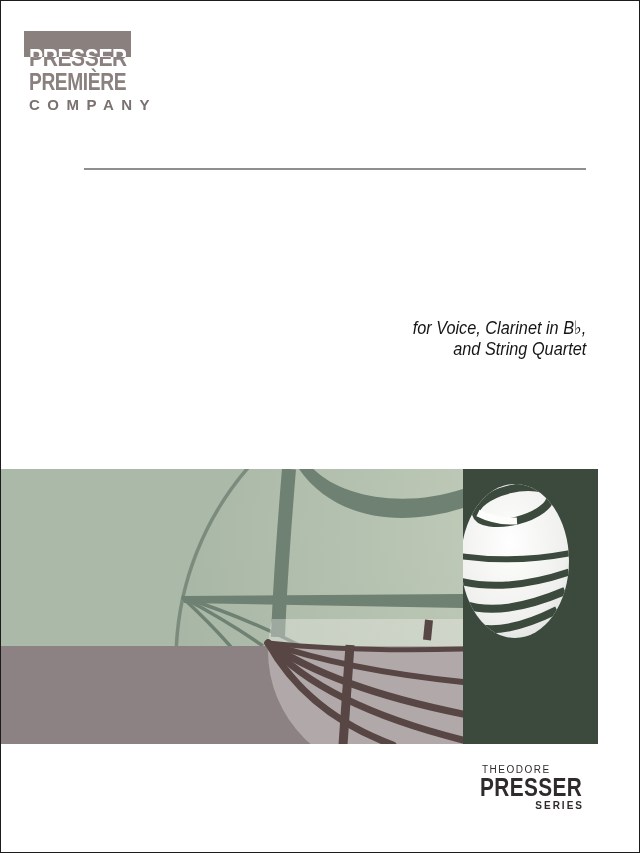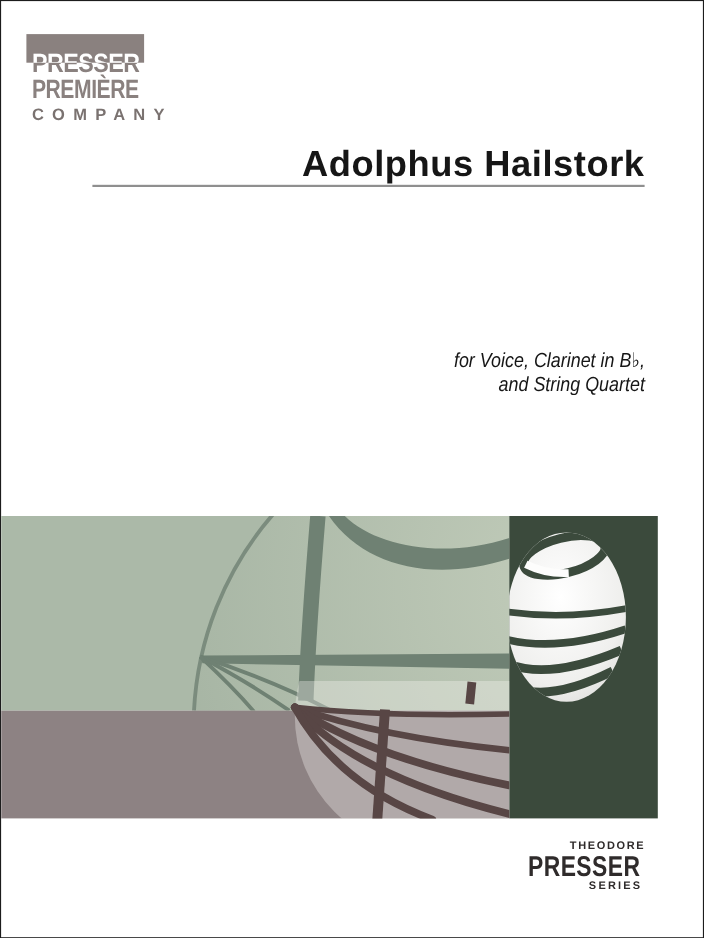--- a/index.html
+++ b/index.html
@@ -34,41 +34,40 @@
   .title{position:absolute;right:53px;top:262px;font-size:43px;line-height:50px;font-weight:bold;
          letter-spacing:-1px;color:var(--ink);white-space:nowrap;}
   .subtitle{position:absolute;right:53px;top:316px;font-size:18.5px;line-height:21px;font-style:italic;
          color:var(--ink);text-align:right;transform:scaleX(0.88);transform-origin:right top;white-space:nowrap;}
 
   
   .artwork{position:absolute;left:0;top:468px;width:640px;height:277px;display:block;}
 
   
   .publisher{position:absolute;left:479px;top:763px;width:104px;color:var(--logo-ink);}
-  .pub-theodore{font-size:10px;line-height:11px;font-weight:bold;letter-spacing:1.5px;padding-left:2px;white-space:nowrap;margin-left:36px;}
+  .pub-theodore{font-size:10px;line-height:11px;font-weight:normal;letter-spacing:1.5px;padding-left:2px;white-space:nowrap;}
   .pub-presser{font-size:26px;line-height:24px;font-weight:bold;letter-spacing:0.5px;
                transform:scaleX(0.8);transform-origin:left top;white-space:nowrap;}
   .pub-company{font-size:10px;line-height:12px;font-weight:bold;letter-spacing:2px;text-align:right;white-space:nowrap;margin-top:1px;}
 </style>
 </head>
 <body>
 
 <div class="page">
 
   <div class="pp-logo">
     <div class="pp-bar"></div>
     <div class="pp-word">
       <span class="gray">PRESSER</span>
       <span class="white">PRESSER</span>
     </div>
     <div class="pp-premiere">PREMIÈRE</div>
     <div class="pp-series">COMPANY</div>
   </div>
 
-  <div class="composer">Adolphus Hailstork</div>
   <div class="rule"></div>
 
   <div class="subtitle">
     <div>for Voice, Clarinet in B♭,</div>
     <div>and String Quartet</div>
   </div>
 
   <svg class="artwork" viewBox="0 0 640 277" xmlns="http://www.w3.org/2000/svg">
     <defs>
       <clipPath id="clip-sage">

